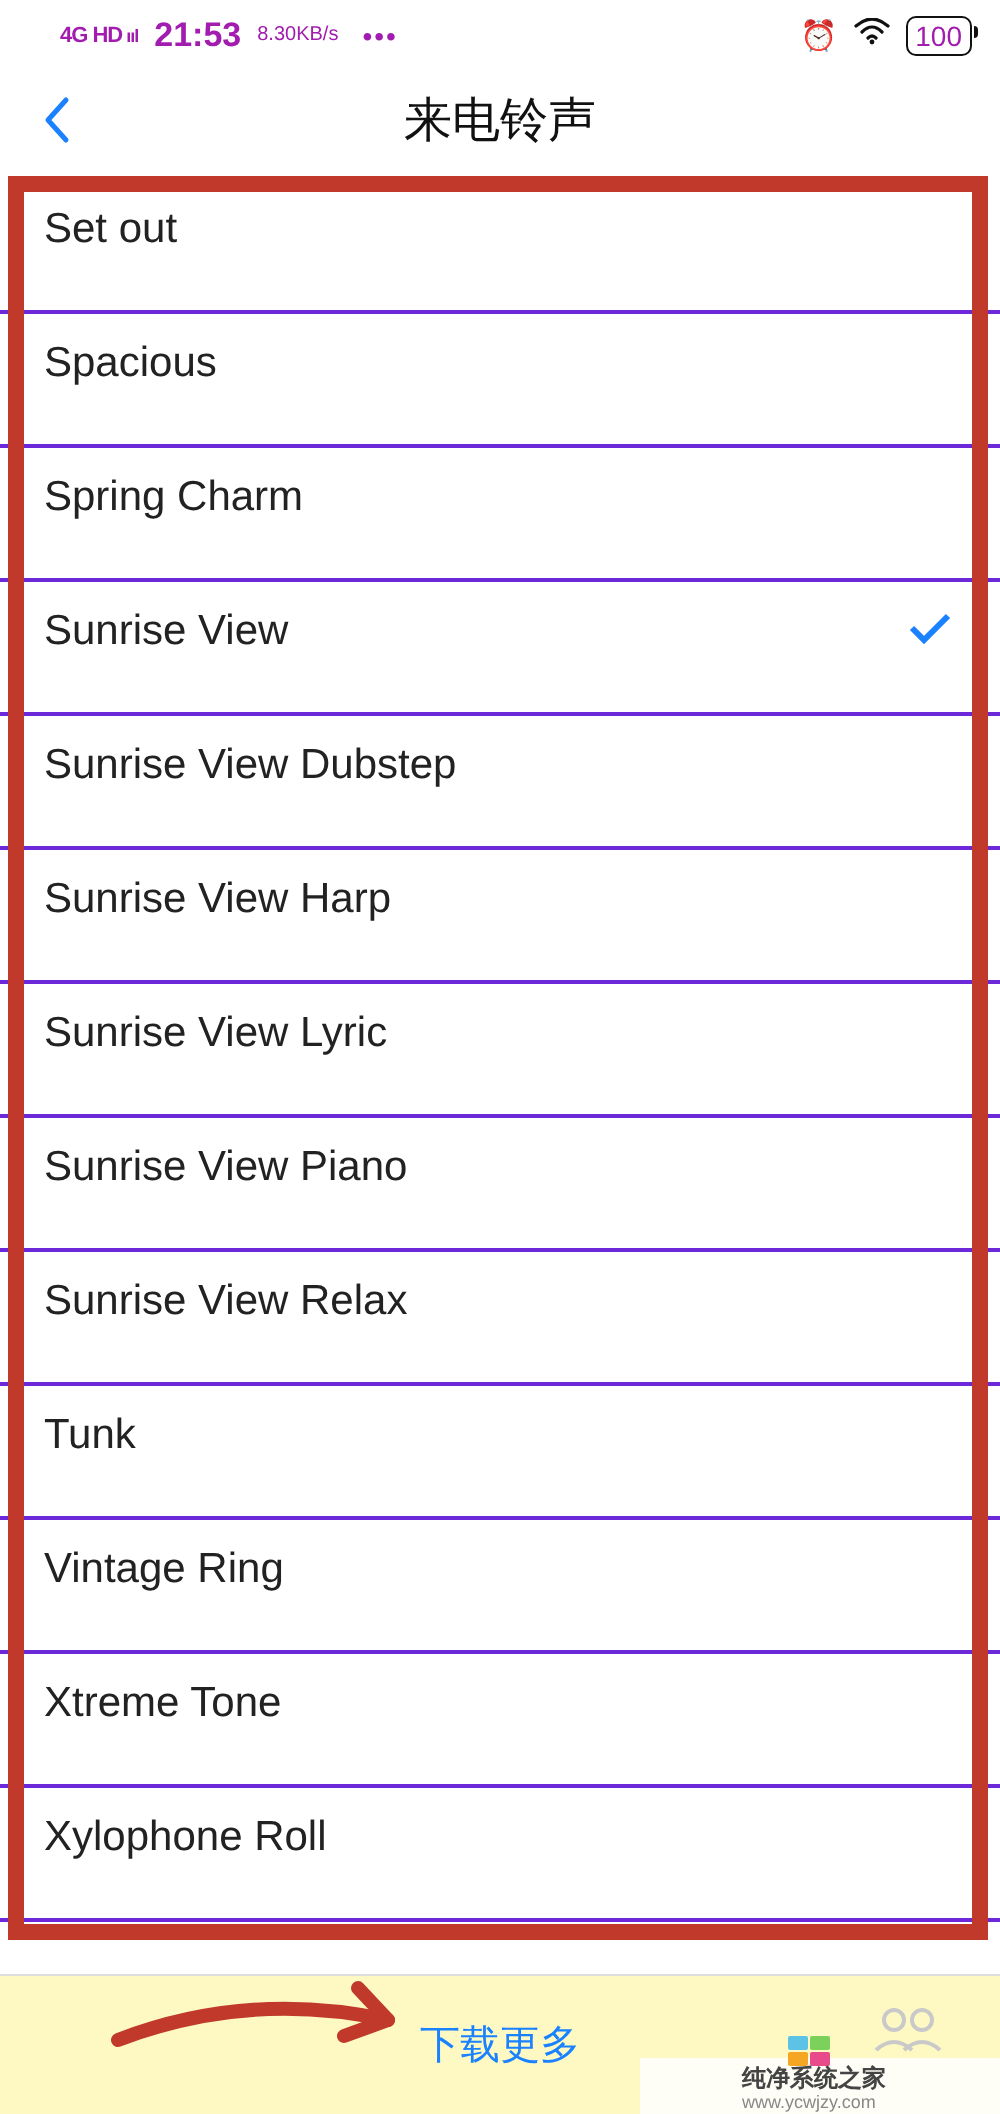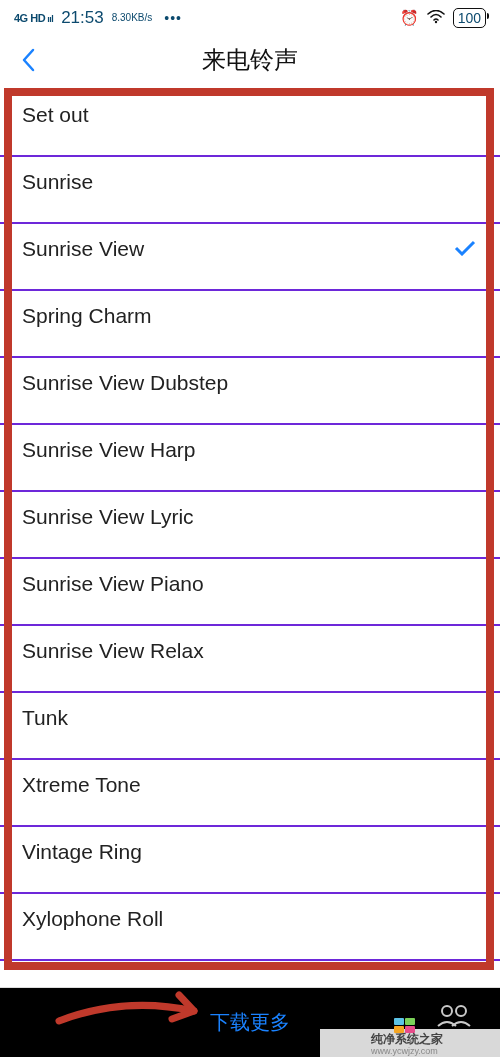--- a/index.html
+++ b/index.html
@@ -1,22 +1,22 @@
 <!DOCTYPE html>
 <html><head>
   <meta charset="utf-8">
   <style>
     * { margin: 0; padding: 0; box-sizing: border-box; }
     html, body { width: 500px; height: 1057px; font-family: -apple-system, "Helvetica Neue", Arial, sans-serif; background: #fff; overflow: hidden; position: relative; }
 
     
-    .status-bar { height: 36px; display: flex; align-items: center; justify-content: space-between; padding: 0 14px; font-size: 14px; color: #0c4a6e; }
+    .status-bar { height: 36px; display: flex; align-items: center; justify-content: space-between; padding: 0 14px; font-size: 14px; color: #a21caf; margin-left: 16px; }
     .status-left { display: flex; align-items: center; gap: 6px; }
     .signal { font-size: 11px; font-weight: 600; letter-spacing: -0.5px; }
-    .time { font-size: 17px; font-weight: 400; margin-left: 2px; }
+    .time { font-size: 17px; font-weight: 700; margin-left: 2px; }
     .speed { font-size: 10px; line-height: 10px; display: flex; flex-direction: row; margin-left: 2px; }
     .dots { font-size: 14px; margin-left: 6px; letter-spacing: 1px; }
     .status-right { display: flex; align-items: center; gap: 8px; }
     .alarm, .wifi { font-size: 15px; }
     .battery-box { display: inline-flex; align-items: center; border: 1.5px solid #111; border-radius: 5px; padding: 1px 4px; font-size: 14px; position: relative; }
     .battery-box::after { content: ""; position: absolute; right: -4px; top: 4px; width: 2.5px; height: 6px; background: #111; border-radius: 0 2px 2px 0; }
 
     
     .nav-header { height: 48px; display: flex; align-items: center; justify-content: center; position: relative; }
     .back { position: absolute; left: 14px; top: 10px; width: 28px; height: 28px; display: flex; align-items: center; justify-content: center; color: #1a82ff; }
@@ -27,21 +27,21 @@
     .red-box { position: absolute; left: 4px; top: 88px; width: 490px; height: 882px; border: 8px solid #c0392b; pointer-events: none; z-index: 5; }
 
     
     .list { padding-top: 6px; }
     .row { height: 67px; display: flex; align-items: center; padding: 0 24px 16px 22px; border-bottom: 2px solid #6d28d9; font-size: 21px; color: #222; position: relative; }
     .row .label { flex: 1; white-space: nowrap; }
     .check { color: #1a82ff; }
     .check svg { width: 22px; height: 16px; stroke: #1a82ff; stroke-width: 3; fill: none; }
 
     
-    .bottom { position: absolute; left: 0; bottom: 0; width: 100%; height: 70px; background: #000000; border-top: 1px solid #ddd; display: flex; align-items: center; justify-content: center; font-size: 20px; color: #1a82ff; }
+    .bottom { position: absolute; left: 0; bottom: 0; width: 100%; height: 70px; background: #fef9c3; border-top: 1px solid #ddd; display: flex; align-items: center; justify-content: center; font-size: 20px; color: #1a82ff; }
     .bottom-people { position: absolute; right: 28px; bottom: 24px; color: #c9c9c9; }
     .bottom-people svg { width: 36px; height: 24px; }
 
     
     .arrow { position: absolute; left: 54px; bottom: 20px; z-index: 6; pointer-events: none; }
     .arrow svg { width: 160px; height: 42px; }
 
     
     .watermark { position: absolute; right: 0; bottom: 0; width: 180px; height: 28px; background: rgba(255,255,255,0.85); display: flex; align-items: center; justify-content: flex-end; padding-right: 6px; font-size: 12px; color: #444; z-index: 7; flex-direction: column; }
     .wm-logo { width: 24px; height: 18px; display: inline-flex; flex-wrap: wrap; margin-right: 4px; }
@@ -87,54 +87,54 @@
     </svg>
   </div>
   <div class="title">来电铃声</div>
 </div>
 
 <div class="list" id="list">
     <div class="row">
       <span class="label">Set out</span>
     </div>
     <div class="row">
-      <span class="label">Sunrise</span>
+      <span class="label">Spacious</span>
+    </div>
+    <div class="row">
+      <span class="label">Spring Charm</span>
     </div>
     <div class="row">
       <span class="label">Sunrise View</span>
       <span class="check"><svg viewBox="0 0 22 16">
           <path d="M2 8 L8 14 L20 2"></path>
         </svg></span>
-    </div>
-    <div class="row">
-      <span class="label">Spring Charm</span>
     </div>
     <div class="row">
       <span class="label">Sunrise View Dubstep</span>
     </div>
     <div class="row">
       <span class="label">Sunrise View Harp</span>
     </div>
     <div class="row">
       <span class="label">Sunrise View Lyric</span>
     </div>
     <div class="row">
       <span class="label">Sunrise View Piano</span>
     </div>
     <div class="row">
       <span class="label">Sunrise View Relax</span>
     </div>
     <div class="row">
       <span class="label">Tunk</span>
     </div>
     <div class="row">
-      <span class="label">Xtreme Tone</span>
+      <span class="label">Vintage Ring</span>
     </div>
     <div class="row">
-      <span class="label">Vintage Ring</span>
+      <span class="label">Xtreme Tone</span>
     </div>
     <div class="row">
       <span class="label">Xylophone Roll</span>
     </div>
   </div>
 
 <div class="red-box"></div>
 
 <div class="arrow">
   <svg viewBox="0 0 160 42">

